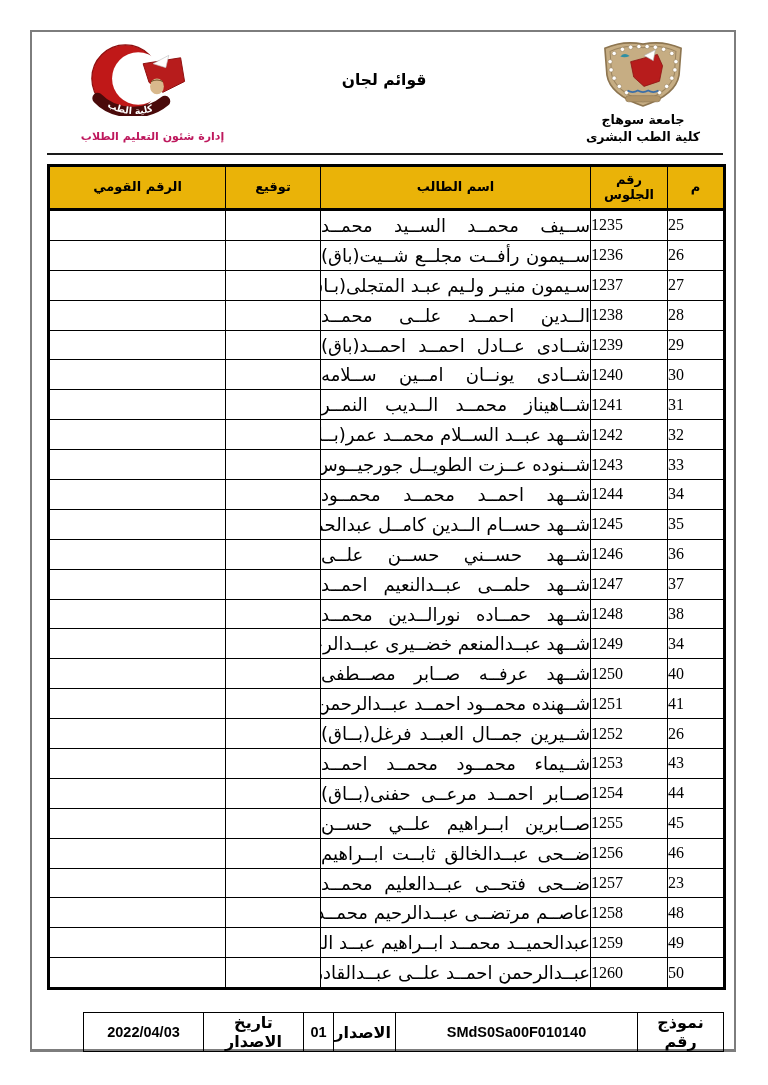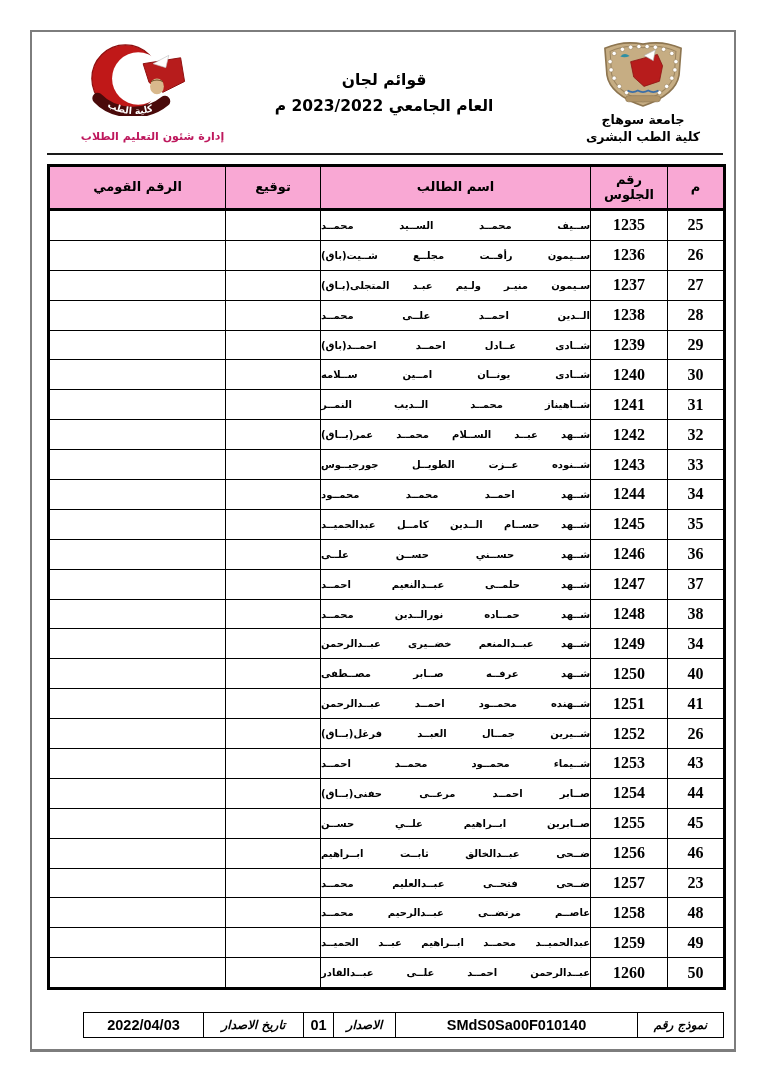--- a/index.html
+++ b/index.html
@@ -23,43 +23,43 @@
   }
   .divider { position:absolute; top:153px; left:47px; width:676px; height:2px; background:#1a1a1a; }
   
   .main-table {
     position:absolute; top:164px; left:47px; width:676px;
     border-collapse:collapse; table-layout:fixed; direction:rtl;
     border:3px solid #000;
   }
   .main-table th, .main-table td { border:1px solid #000; padding:0; }
   .main-table thead th {
-    background:#f9a8d4; height:41px; font-size:13px; font-weight:bold;
+    background:#eab308; height:41px; font-size:13px; font-weight:bold;
     border-bottom:3px solid #000; text-align:center; vertical-align:middle; line-height:1.15;
   }
   .main-table tbody td { height:28.9px; vertical-align:middle; }
   .cell-num {
-    font-family:"Liberation Serif", serif; font-weight:bold; font-size:16px;
-    text-align:center; direction:ltr;
+    font-family:"Liberation Serif", serif; font-weight:normal; font-size:16px;
+    direction:ltr;
   }
   .cell-name {
-    font-weight:bold; font-size:10px; color:#000;
+    font-weight:normal; font-size:18px; color:#000;
     text-align:justify; -moz-text-align-last:justify; text-align-last:justify;
     padding:0 9px; white-space:nowrap; overflow:hidden;
   }
   
   .footer-table {
     position:absolute; top:1012px; left:83px; width:640px; height:26px;
     border-collapse:collapse; table-layout:fixed; direction:rtl;
   }
   .footer-table td {
     border:1px solid #000; text-align:center; vertical-align:middle;
     font-weight:bold; font-size:12px; padding:0 4px;
   }
-  .footer-table td.f-arabic { font-size:12px;font-style:italic; }
+  .footer-table td.f-arabic { font-size:16px; }
   .footer-table td.f-latin { font-family:Liberation Sans, sans-serif; font-size:14.5px; direction:ltr; }
 </style>
 </head>
 <body>
 
 <div class="page">
   <div class="border-frame"></div>
 
   <div class="uni-block">
     <svg width="94" height="70" viewBox="0 0 90 68">
@@ -95,21 +95,20 @@
       <rect x="28" y="56" width="34" height="6" rx="3" fill="#b09468" stroke="#8d7550" stroke-width="0.6"></rect>
     </svg>
     <div class="uni-lines">
       <div>جامعة سوهاج</div>
       <div>كلية الطب البشرى</div>
     </div>
   </div>
 
   <div class="title-block">
     <div>قوائم لجان</div>
-    <div>العام الجامعي 2023/2022 م</div>
   </div>
 
   <div class="dept-block">
     <svg width="178" height="74" viewBox="0 0 180 75">
       <defs>
         <path id="arcTop" d="M26,34 A38,38 0 0 1 102,16" fill="none"></path>
         <path id="arcBot" d="M34,57 A44,34 0 0 0 106,60" fill="none"></path>
       </defs>
       <circle cx="62" cy="37" r="34" fill="#c01818"></circle>
       <circle cx="62" cy="37" r="34" fill="none" stroke="#8e0f0f" stroke-width="1.2"></circle>

